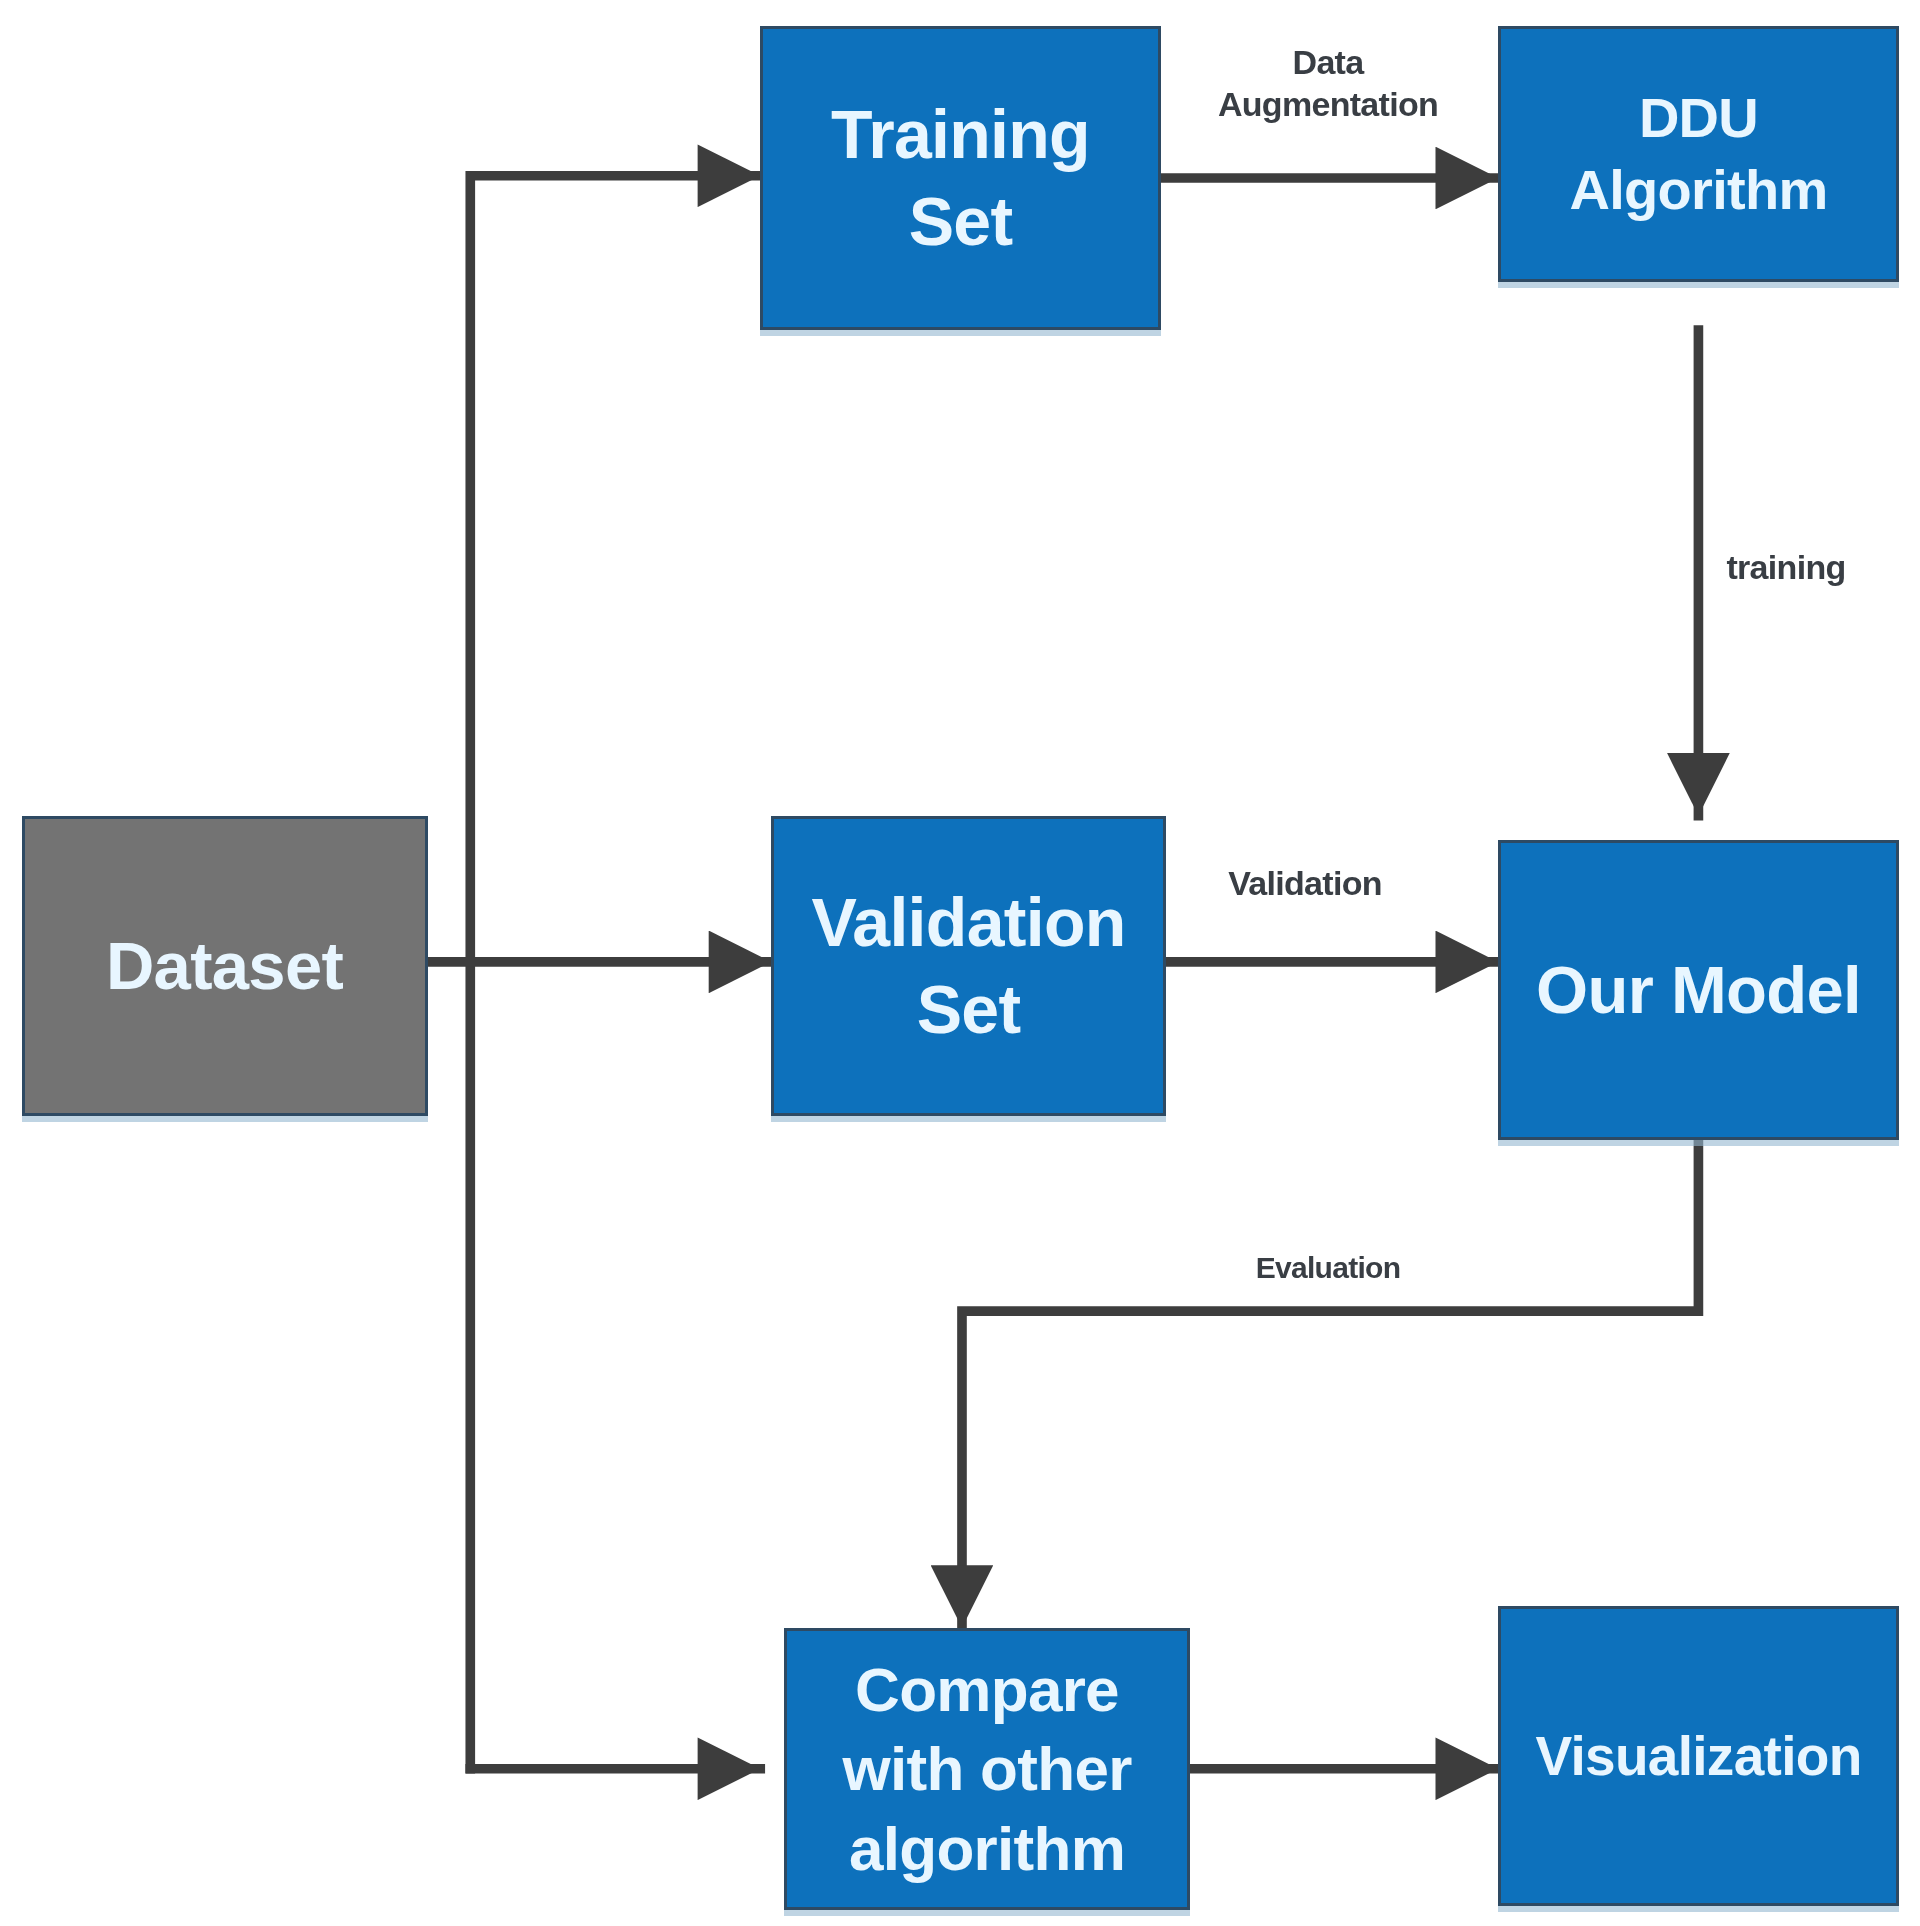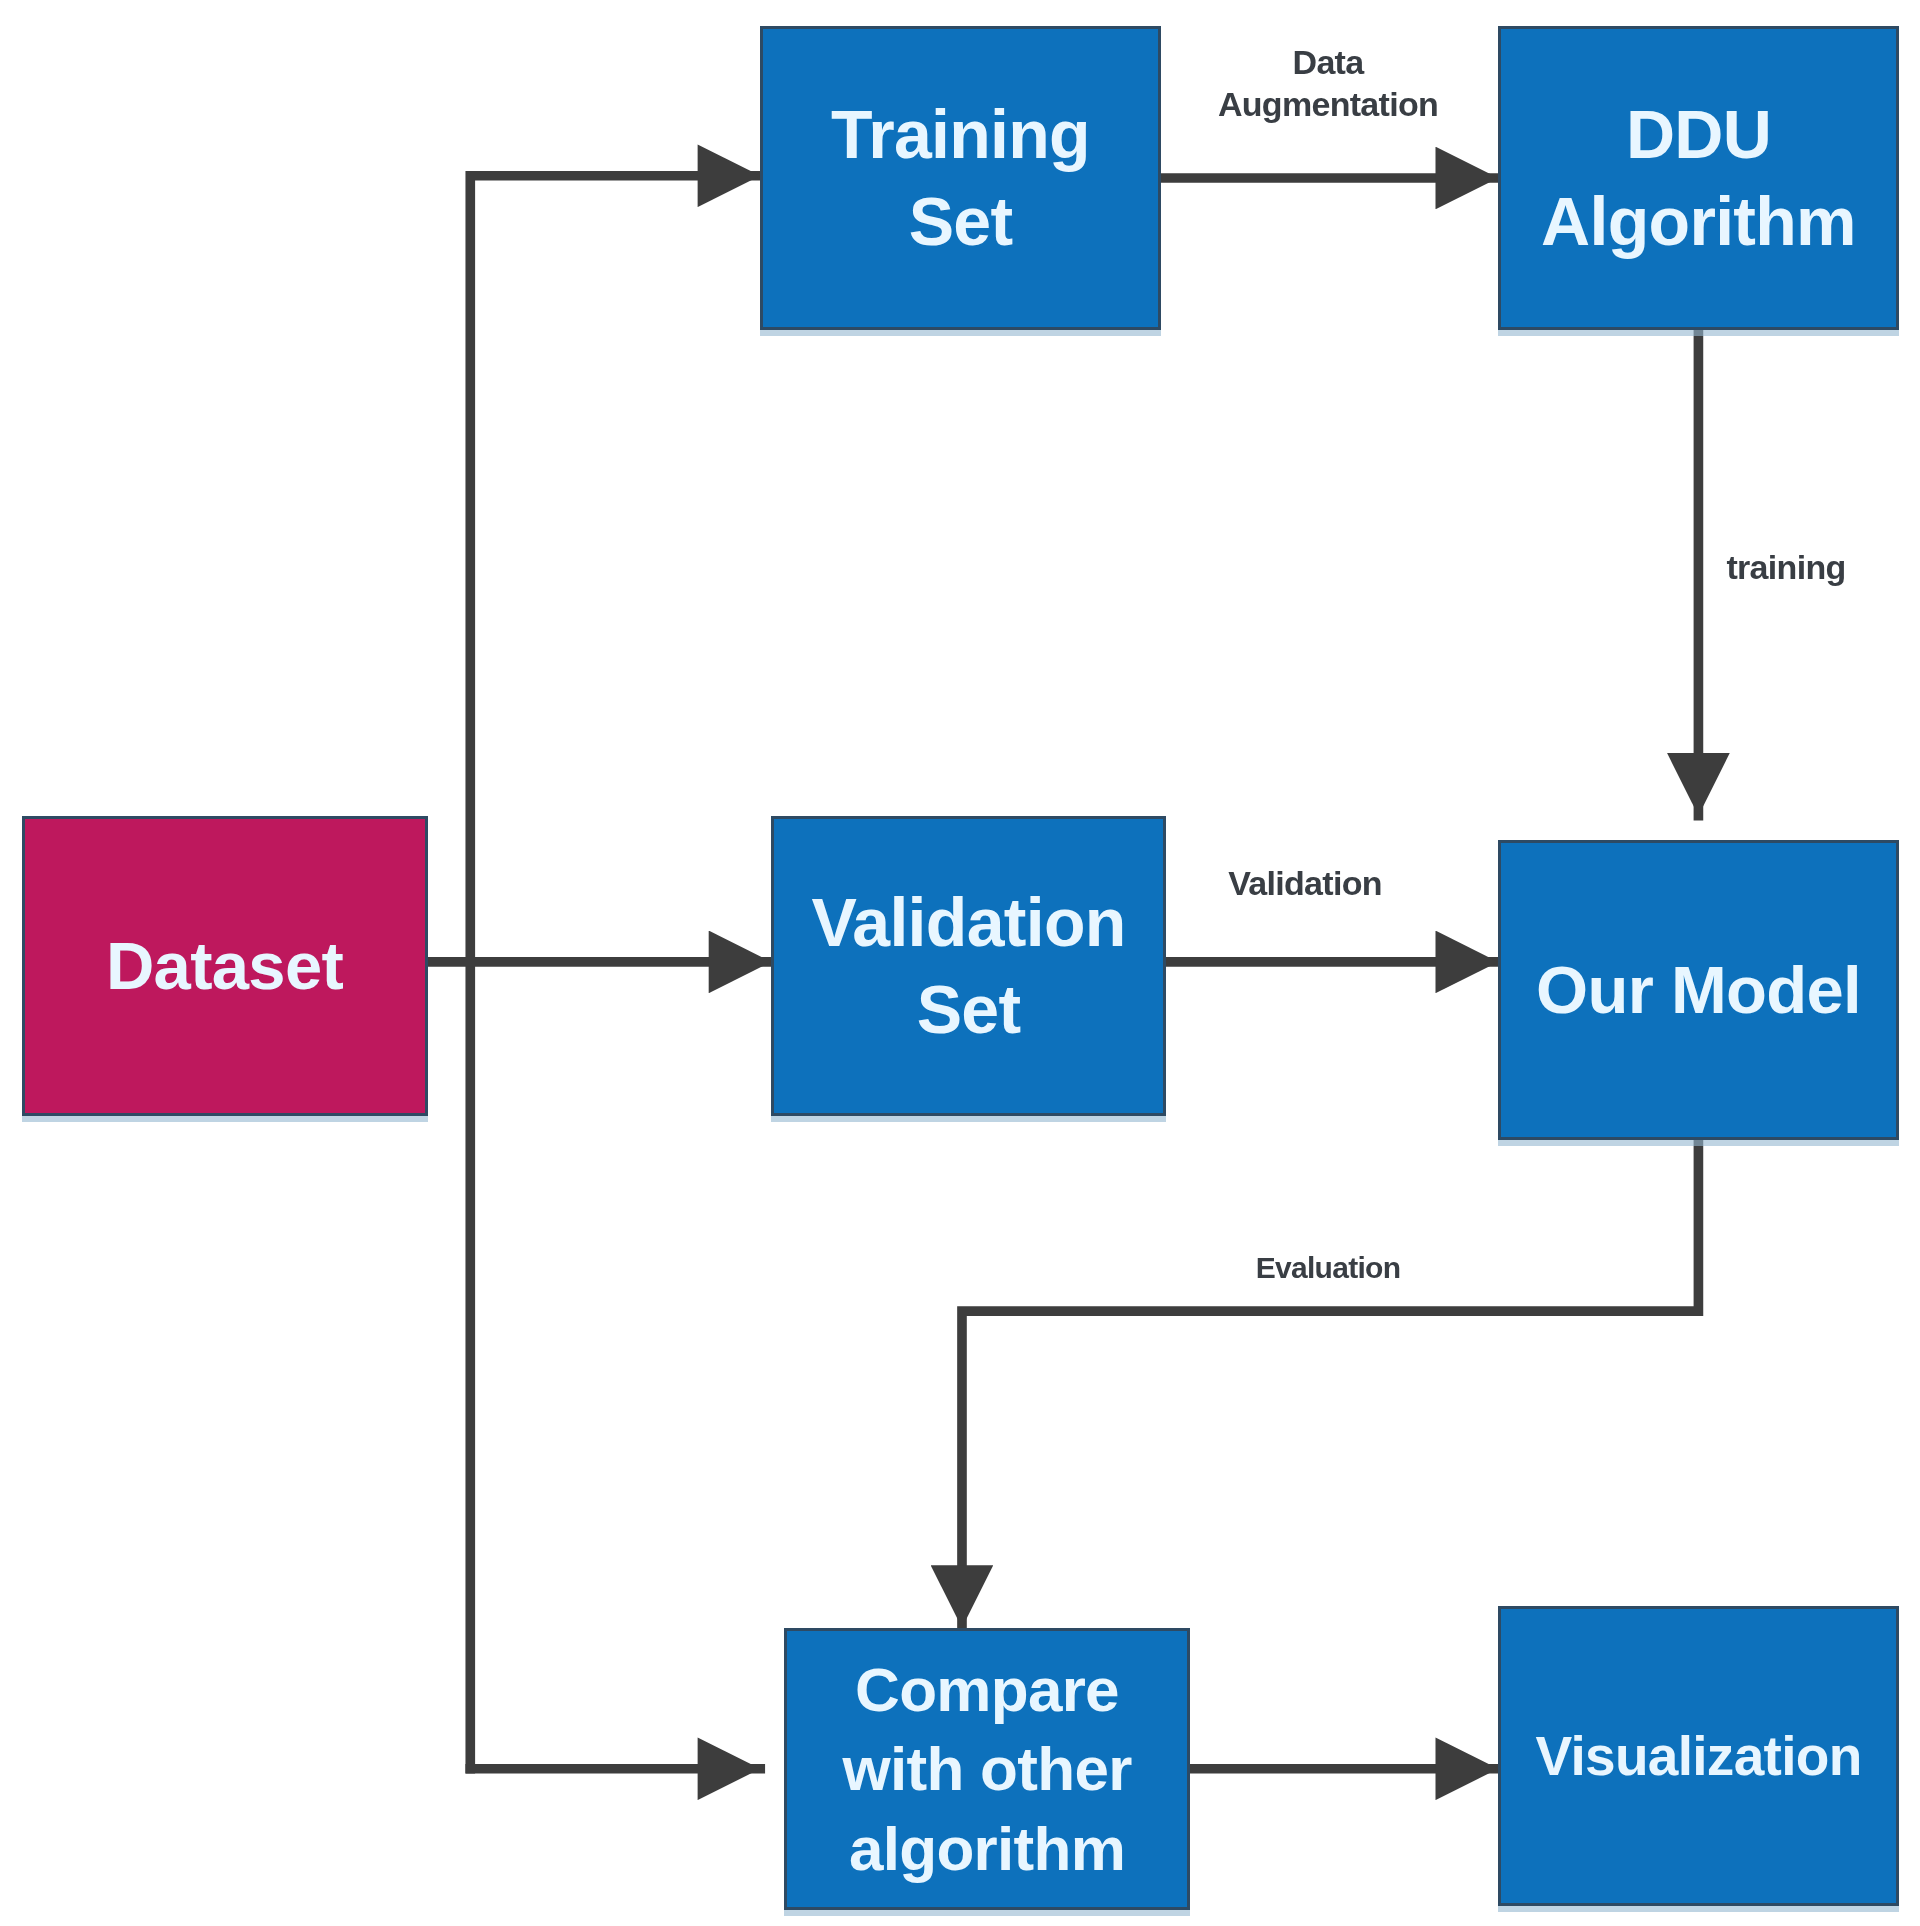--- a/index.html
+++ b/index.html
@@ -54,24 +54,24 @@
     </defs>
   <path d="M 634 2385 L 634 237 L 1025 237" fill="none" stroke="#3d3d3d" stroke-width="13" stroke-linecap="square" stroke-linejoin="miter" marker-end="url(#arrowhead)"></path>
       <path d="M 634 2385 L 1025 2385" fill="none" stroke="#3d3d3d" stroke-width="13" stroke-linecap="square" stroke-linejoin="miter" marker-end="url(#arrowhead)"></path>
       <path d="M 576 1297 L 1040 1297" fill="none" stroke="#3d3d3d" stroke-width="13" stroke-linecap="square" stroke-linejoin="miter" marker-end="url(#arrowhead)"></path>
       <path d="M 1565 240 L 2020 240" fill="none" stroke="#3d3d3d" stroke-width="13" stroke-linecap="square" stroke-linejoin="miter" marker-end="url(#arrowhead)"></path>
       <path d="M 2290 445 L 2290 1100" fill="none" stroke="#3d3d3d" stroke-width="13" stroke-linecap="square" stroke-linejoin="miter" marker-end="url(#arrowhead)"></path>
       <path d="M 1573 1297 L 2020 1297" fill="none" stroke="#3d3d3d" stroke-width="13" stroke-linecap="square" stroke-linejoin="miter" marker-end="url(#arrowhead)"></path>
       <path d="M 2290 1505 L 2290 1768 L 1297 1768 L 1297 2195" fill="none" stroke="#3d3d3d" stroke-width="13" stroke-linecap="square" stroke-linejoin="miter" marker-end="url(#arrowhead)"></path>
       <path d="M 1573 2385 L 2020 2385" fill="none" stroke="#3d3d3d" stroke-width="13" stroke-linecap="square" stroke-linejoin="miter" marker-end="url(#arrowhead)"></path>
     </svg>
-<div class="node" style="left: 21.5px; top: 816px; width: 406px; height: 300px; background: #be185d; border: 3px solid rgb(46, 74, 99); color: rgb(232, 246, 255); font-size: 67px; box-shadow: rgba(148, 184, 209, 0.6) 0px 6px 0px;">Dataset</div>
+<div class="node" style="left: 21.5px; top: 816px; width: 406px; height: 300px; background: #737373; border: 3px solid rgb(46, 74, 99); color: rgb(232, 246, 255); font-size: 67px; box-shadow: rgba(148, 184, 209, 0.6) 0px 6px 0px;">Dataset</div>
     <div class="node" style="left: 760px; top: 26px; width: 401px; height: 304px; background: rgb(13, 113, 188); border: 3px solid rgb(46, 74, 99); color: rgb(232, 246, 255); font-size: 68px; box-shadow: rgba(148, 184, 209, 0.6) 0px 6px 0px;">Training
 Set</div>
-    <div class="node" style="left: 1498px; top: 26px; width: 401px; height: 304px; background: rgb(13, 113, 188); border: 3px solid rgb(46, 74, 99); color: rgb(232, 246, 255); font-size: 68px; box-shadow: rgba(148, 184, 209, 0.6) 0px 6px 0px;">DDU
+    <div class="node" style="left: 1498px; top: 26px; width: 401px; height: 256px; background: rgb(13, 113, 188); border: 3px solid rgb(46, 74, 99); color: rgb(232, 246, 255); font-size: 56px; box-shadow: rgba(148, 184, 209, 0.6) 0px 6px 0px;">DDU
 Algorithm</div>
     <div class="node" style="left: 771px; top: 816px; width: 395px; height: 300px; background: rgb(13, 113, 188); border: 3px solid rgb(46, 74, 99); color: rgb(232, 246, 255); font-size: 68px; box-shadow: rgba(148, 184, 209, 0.6) 0px 6px 0px;">Validation
 Set</div>
     <div class="node" style="left: 1498px; top: 816px; width: 401px; height: 300px; background: rgb(13, 113, 188); border: 3px solid rgb(46, 74, 99); color: rgb(232, 246, 255); font-size: 67px; box-shadow: rgba(148, 184, 209, 0.6) 0px 6px 0px; margin-top: 24px;">Our Model</div>
     <div class="node" style="left: 784px; top: 1628px; width: 406px; height: 282px; background: rgb(13, 113, 188); border: 3px solid rgb(46, 74, 99); color: rgb(232, 246, 255); font-size: 62px; box-shadow: rgba(148, 184, 209, 0.6) 0px 6px 0px;">Compare
 with other
 algorithm</div>
     <div class="node" style="left: 1498px; top: 1606px; width: 401px; height: 300px; background: rgb(13, 113, 188); border: 3px solid rgb(46, 74, 99); color: rgb(232, 246, 255); font-size: 55px; box-shadow: rgba(148, 184, 209, 0.6) 0px 6px 0px;">Visualization</div>
     <div class="edge-label" style="left: 1328px; top: 83px; color: rgb(57, 62, 68); font-size: 34px;">Data
 Augmentation</div>

